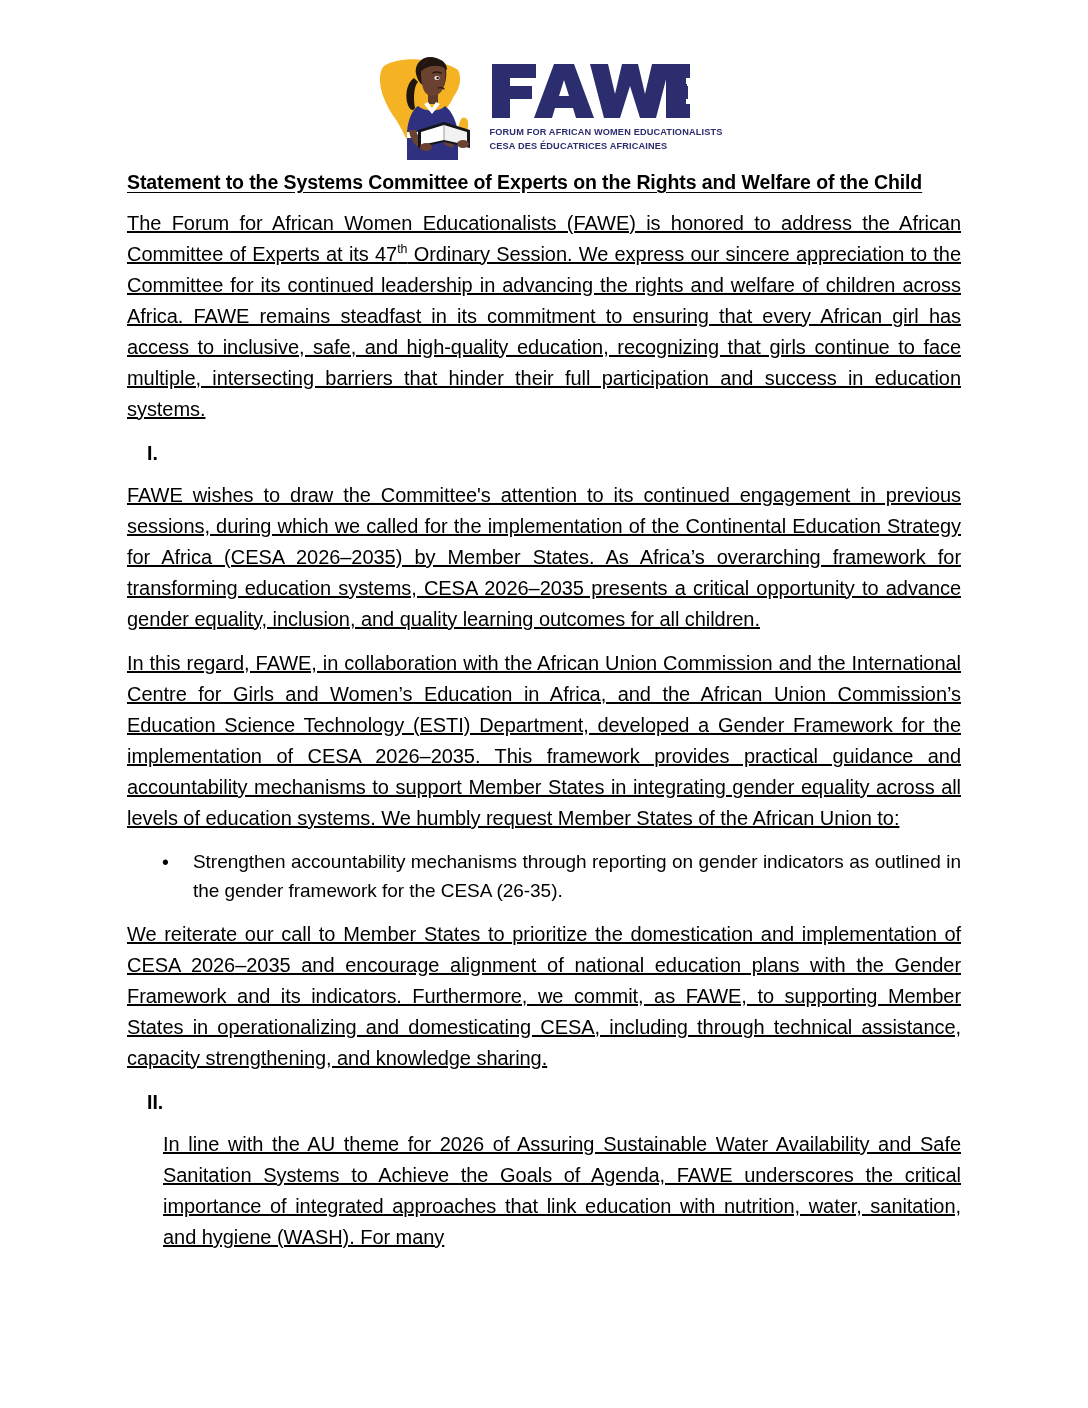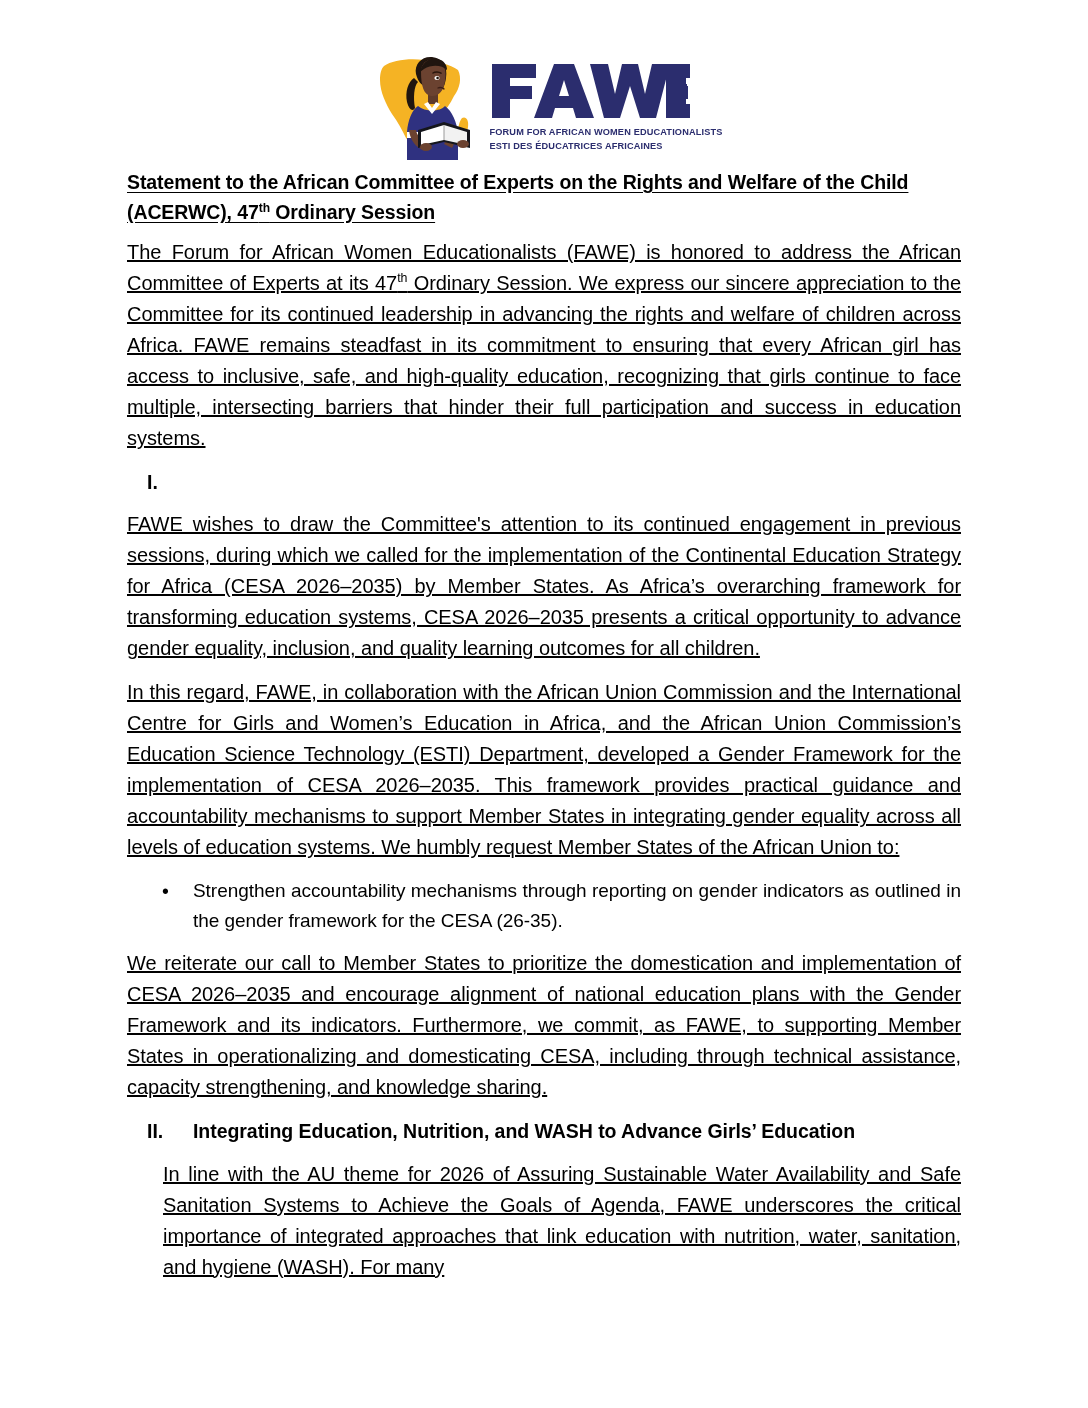--- a/index.html
+++ b/index.html
@@ -200,31 +200,30 @@
             </g>
             <g fill="#2b2d6e">
               <rect x="176" y="4" width="24" height="14"></rect>
               <rect x="176" y="24" width="21" height="13"></rect>
               <rect x="176" y="44" width="24" height="14"></rect>
               <rect x="176" y="4" width="14" height="54"></rect>
             </g>
           </svg>
         </span>
         <span class="fawe-tag">FORUM FOR AFRICAN WOMEN EDUCATIONALISTS</span>
-        <span class="fawe-tag">ESTI DES ÉDUCATRICES AFRICAINES</span>
+        <span class="fawe-tag">CESA DES ÉDUCATRICES AFRICAINES</span>
       </div>
 
     </div>
   </div>
 
   <div class="doc">
 
     <h1 class="doc-title">
-      <span class="u">Statement to the African Committee of Experts on the Rights and Welfare of the Child</span><br>
-      <span class="u"><span>(ACERWC), 47</span><sup>th</sup><span> Ordinary Session</span></span>
+      <span class="u">Statement to the Systems Committee of Experts on the Rights and Welfare of the Child</span><br>
     </h1>
 
     <p class="body-text"><span>The Forum for African Women Educationalists (FAWE) is honored to address the African Committee of Experts at its 47</span><sup>th</sup><span> Ordinary Session. We express our sincere appreciation to the Committee for its continued leadership in advancing the rights and welfare of children across Africa. FAWE remains steadfast in its commitment to ensuring that every African girl has access to inclusive, safe, and high-quality education, recognizing that girls continue to face multiple, intersecting barriers that hinder their full participation and success in education systems.</span></p>
 
     <div class="roman-item">
       <div class="roman-marker">I.</div>
     </div>
 
     <p class="body-text">FAWE wishes to draw the Committee's attention to its continued engagement in previous sessions, during which we called for the implementation of the Continental Education Strategy for Africa (CESA 2026–2035) by Member States. As Africa’s overarching framework for transforming education systems, CESA 2026–2035 presents a critical opportunity to advance gender equality, inclusion, and quality learning outcomes for all children.</p>
 
@@ -232,19 +231,18 @@
 
     <div class="bullet-item">
       <div class="bullet-marker">•</div>
       <div class="bullet-text">Strengthen accountability mechanisms through reporting on gender indicators as outlined in the gender framework for the CESA (26-35).</div>
     </div>
 
     <p class="body-text">We reiterate our call to Member States to prioritize the domestication and implementation of CESA 2026–2035 and encourage alignment of national education plans with the Gender Framework and its indicators. Furthermore, we commit, as FAWE, to supporting Member States in operationalizing and domesticating CESA, including through technical assistance, capacity strengthening, and knowledge sharing.</p>
 
     <div class="roman-item">
       <div class="roman-marker">II.</div>
-      <div class="roman-text">Integrating Education, Nutrition, and WASH to Advance Girls’ Education</div>
     </div>
 
     <p class="body-text last-left">In line with the AU theme for 2026 of Assuring Sustainable Water Availability and Safe Sanitation Systems to Achieve the Goals of Agenda, FAWE underscores the critical importance of integrated approaches that link education with nutrition, water, sanitation, and hygiene (WASH). For many</p>
 
   </div>
 </div>
 
 </body></html>

